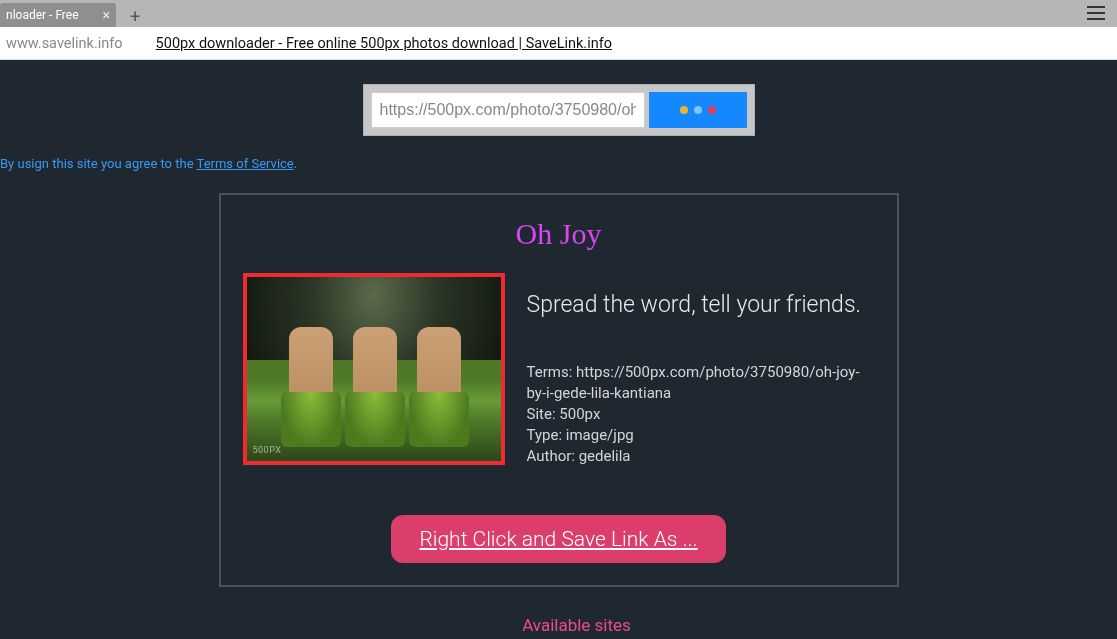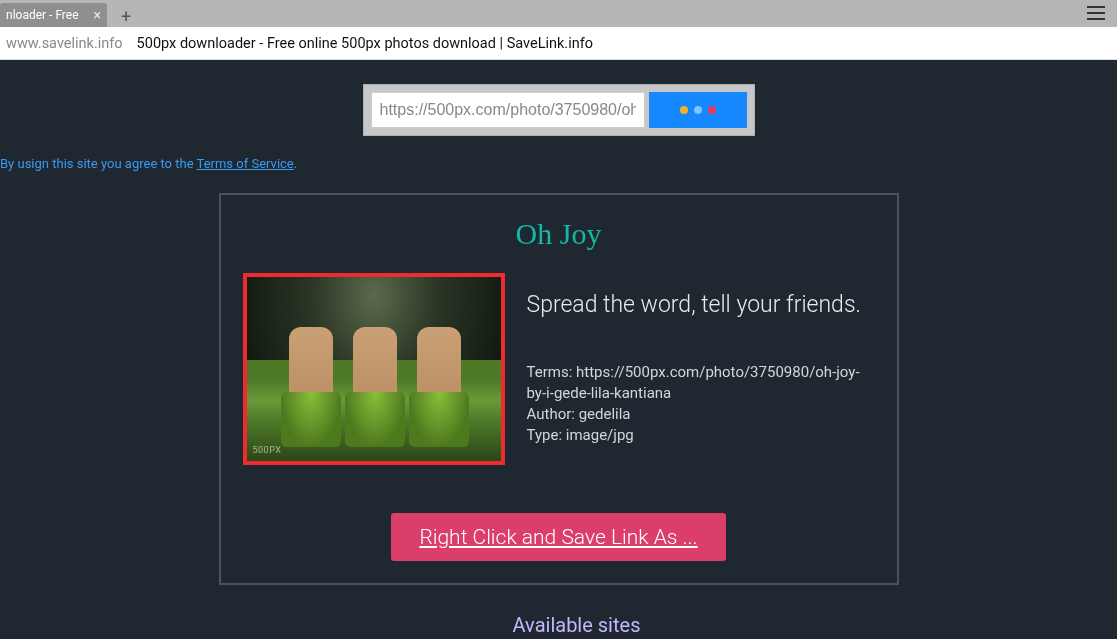--- a/index.html
+++ b/index.html
@@ -14,21 +14,21 @@
   .browser-chrome {
     background: #b6b6b6;
     height: 27px;
     display: flex;
     align-items: flex-end;
     position: relative;
   }
   .tab {
     background: #8f8f8f;
     height: 24px;
-    width: 107px;
+    width: 116px;
     display: flex;
     align-items: center;
     padding: 0 6px;
     color: #fff;
     font-size: 12px;
     margin-left: 0;
     position: relative;
     border-top-left-radius: 3px;
     border-top-right-radius: 3px;
   }
@@ -67,29 +67,31 @@
     height: 2px;
     background: #333;
   }
   .url-bar-row {
     background: #fff;
     height: 33px;
     display: flex;
     align-items: center;
     padding-left: 6px;
     border-bottom: 1px solid #ddd;
+    gap: 19px;
   }
   .url-host {
     color: #888;
     font-size: 14.5px;
   }
   .url-title {
     color: #111;
     font-size: 14.5px;
     margin-left: 14px;
+    text-decoration: underline;
   }
   
   .page {
     background: #1f2830;
     width: 100%;
     height: calc(639px - 27px - 33px);
     padding-top: 24px;
     position: relative;
   }
   .input-card {
@@ -138,21 +140,21 @@
     text-decoration: underline;
   }
   .result-box {
     width: 680px;
     margin: 22px auto 0 auto;
     border: 2px solid #4a525a;
     padding: 22px 22px 22px 22px;
   }
   .result-title {
     text-align: center;
-    color: #14b8a6;
+    color: #d946ef;
     font-size: 30px;
     font-weight: 300;
     margin-bottom: 22px;
     font-family: Georgia, 'Times New Roman', serif;
   }
   .result-row {
     display: flex;
     gap: 22px;
   }
   .thumb-wrap {
@@ -223,26 +225,26 @@
     margin-top: 48px;
   }
   .dl-btn {
     display: inline-block;
     background: #dc3e6b;
     color: #fff;
     font-size: 21px;
     font-weight: 300;
     padding: 12px 28px;
     border: none;
-    border-radius: 3px;
+    border-radius: 12px;
   }
   .avail {
     text-align: center;
-    color: #c4b5fd;
-    font-size: 20px;
+    color: #ec4899;
+    font-size: 17px;
     margin-top: 28px;
     padding-left: 36px;
   }
 </style>
 </head>
 <body>
 
 <div class="browser-chrome">
   <div class="tab">
     <span class="tab-title">nloader - Free</span>
@@ -291,24 +293,27 @@
         </div>
       </div>
 
       <div class="info-col">
         <div class="spread">Spread the word, tell your friends.</div>
 
         <div class="meta-line">
           <span>Terms: </span><span>https://500px.com/photo/3750980/oh-joy-by-i-gede-lila-kantiana</span>
         </div>
         <div class="meta-line">
-          <span>Author: </span><span>gedelila</span>
+          <span>Site: </span><span>500px</span>
         </div>
         <div class="meta-line">
           <span>Type: </span><span>image/jpg</span>
+        </div>
+        <div class="meta-line">
+          <span>Author: </span><span>gedelila</span>
         </div>
       </div>
     </div>
 
     <div class="dl-btn-row">
       <a class="dl-btn" href="#">Right Click and Save Link As ...</a>
     </div>
   </div>
 
   <div class="avail">Available sites</div>

